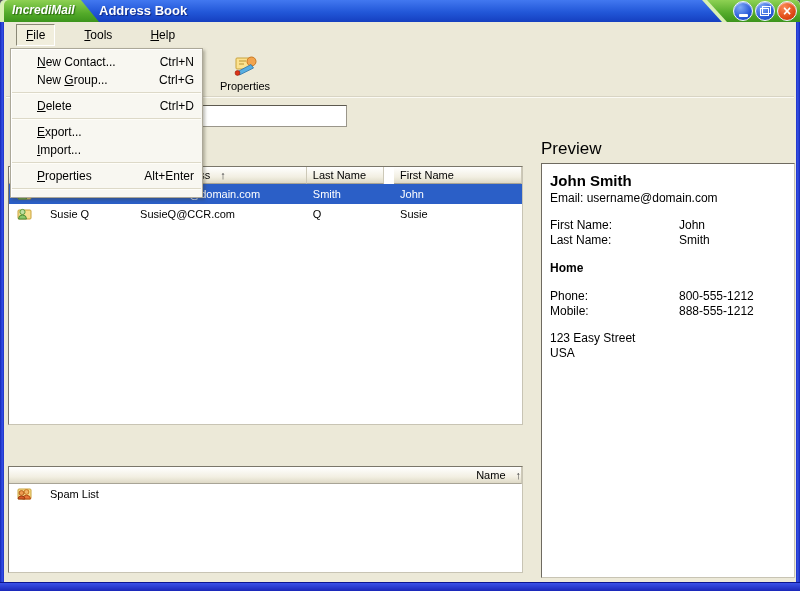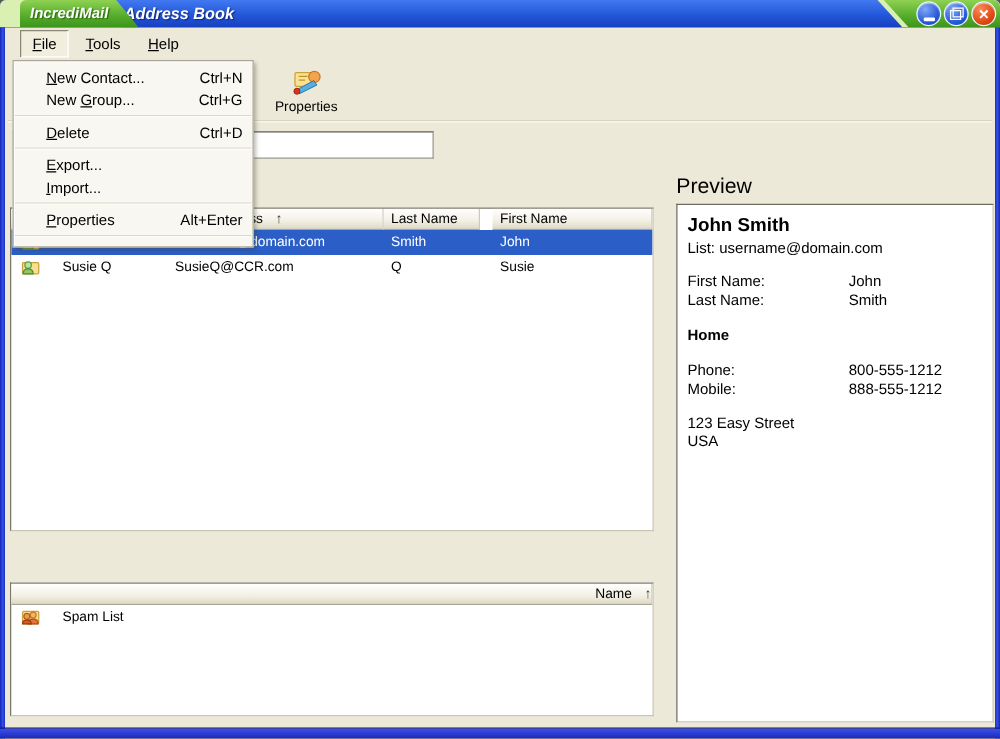--- a/index.html
+++ b/index.html
@@ -14,47 +14,47 @@
     background:linear-gradient(90deg,#1526b4,#3350e6 55%,#1e30c4);}
   .frame-left{left:0;}
   .frame-right{right:0;background:linear-gradient(270deg,#1526b4,#3350e6 55%,#1e30c4);}
   .frame-bottom{position:absolute;left:0;right:0;bottom:0;height:9px;z-index:41;
     background:linear-gradient(#3a52e8,#1a27b8);border-top:1px solid #0c1690;}
   
   .titlebar{position:absolute;left:0;top:0;right:0;height:22px;z-index:45;
     background:linear-gradient(#4278f0,#2257d8 55%,#153fc0);border-radius:5px 5px 0 0;}
   .logo-edge{position:absolute;left:0;top:0;width:101px;height:22px;background:#d9f0b2;
     clip-path:polygon(0 0,80px 0,98px 22px,0 22px);}
-  .logo-tab{position:absolute;left:16px;top:0;width:98px;height:22px;
+  .logo-tab{position:absolute;left:4px;top:0;width:98px;height:22px;
     background:linear-gradient(#8ed153,#54ab2a 60%,#3c941c);
     clip-path:polygon(0 0,77px 0,95px 22px,0 22px);border-top-left-radius:5px;}
   .logo-text{font-style:italic;font-weight:bold;font-size:12px;color:#fff;
     line-height:21px;padding-left:8px;display:block;text-shadow:1px 1px 1px #2a6a10;}
   .title-text{position:absolute;left:99px;top:0;line-height:22px;font-size:13px;
-    font-weight:bold;color:#fff;text-shadow:1px 1px 1px rgba(0,0,60,.55);font-style:italic;}
+    font-weight:bold;color:#fff;text-shadow:1px 1px 1px rgba(0,0,60,.55);}
   .right-edge{position:absolute;right:0;top:0;width:102px;height:22px;background:#d9f0b2;
     clip-path:polygon(4px 0,102px 0,102px 22px,24px 22px);}
   .right-tab{position:absolute;right:0;top:0;width:99px;height:22px;
     background:linear-gradient(#8ed153,#54ab2a 60%,#3c941c);
     clip-path:polygon(6px 0,99px 0,99px 22px,26px 22px);border-top-right-radius:5px;}
   .win-btns{position:absolute;right:3px;top:1px;display:flex;gap:2px;}
   .win-btn{width:20px;height:20px;border-radius:50%;border:1px solid #eef6ff;
     display:flex;align-items:center;justify-content:center;padding:0;cursor:default;
     box-shadow:inset 0 1px 1px rgba(255,255,255,.6);}
   .btn-blue{background:radial-gradient(circle at 35% 30%,#7fa9f6,#2a5bd8 60%,#143fb6);}
   .btn-red{background:radial-gradient(circle at 35% 30%,#fa8a55,#e04a16 60%,#b53108);}
   .glyph-min{width:9px;height:3px;background:#fff;border-radius:1px;margin-top:9px;}
   .glyph-restore{position:relative;width:11px;height:10px;}
   .glyph-restore::before{content:"";position:absolute;right:0;top:0;width:7px;height:6px;border:1px solid #fff;}
   .glyph-restore::after{content:"";position:absolute;left:0;bottom:0;width:7px;height:6px;border:1px solid #fff;background:inherit;}
   .glyph-close{color:#fff;font-weight:bold;font-size:14px;line-height:18px;}
   
   .menubar{position:absolute;left:4px;right:4px;top:22px;height:26px;z-index:20;
     padding-left:12px;display:flex;align-items:center;font-size:12px;}
-  .mb-item{padding:3px 9px;margin-right:4px;}
+  .mb-item{padding:3px 9px;margin-right:20px;}
   .mb-item.pressed{border:1px solid;border-color:#8a8775 #fff #fff #8a8775;background:#f1eedd;}
   .u{text-decoration:underline;}
   
   .menu-panel{position:absolute;left:10px;top:48px;width:193px;z-index:100;
     background:#f8f7f1;border:1px solid #aca899;padding:4px 0;
     box-shadow:inset 1px 1px 0 #fff,2px 2px 3px rgba(64,60,40,.35);}
   .menu-item{height:18px;line-height:18px;padding:0 8px 0 26px;font-size:12px;
     display:flex;justify-content:space-between;}
   .mi-shortcut{margin-left:auto;}
   .menu-sep{height:0;border-top:1px solid #ddd9c8;border-bottom:1px solid #fefdf8;margin:3px 1px;}
@@ -200,21 +200,21 @@
           <path d="M1 13 Q1 10 4.5 10 Q8 10 8 13 Z" fill="#d85a28" stroke="#9c3c10"></path>
         </svg>
         <span class="txt">Spam List</span>
       </div>
     </div>
   </div>
 
   <div class="section-heading" style="left:541px;top:139px;">Preview</div>
   <div class="preview-box">
     <div class="pv-name">John Smith</div>
-    <div class="pv-line"><span>List:</span> <span>username@domain.com</span></div>
+    <div class="pv-line"><span>Email:</span> <span>username@domain.com</span></div>
     <div class="gap12"></div>
     <div class="pv-row">
         <span class="pv-label">First Name:</span>
         <span>John</span>
       </div>
     <div class="pv-row">
         <span class="pv-label">Last Name:</span>
         <span>Smith</span>
       </div>
     <div class="gap13"></div>

